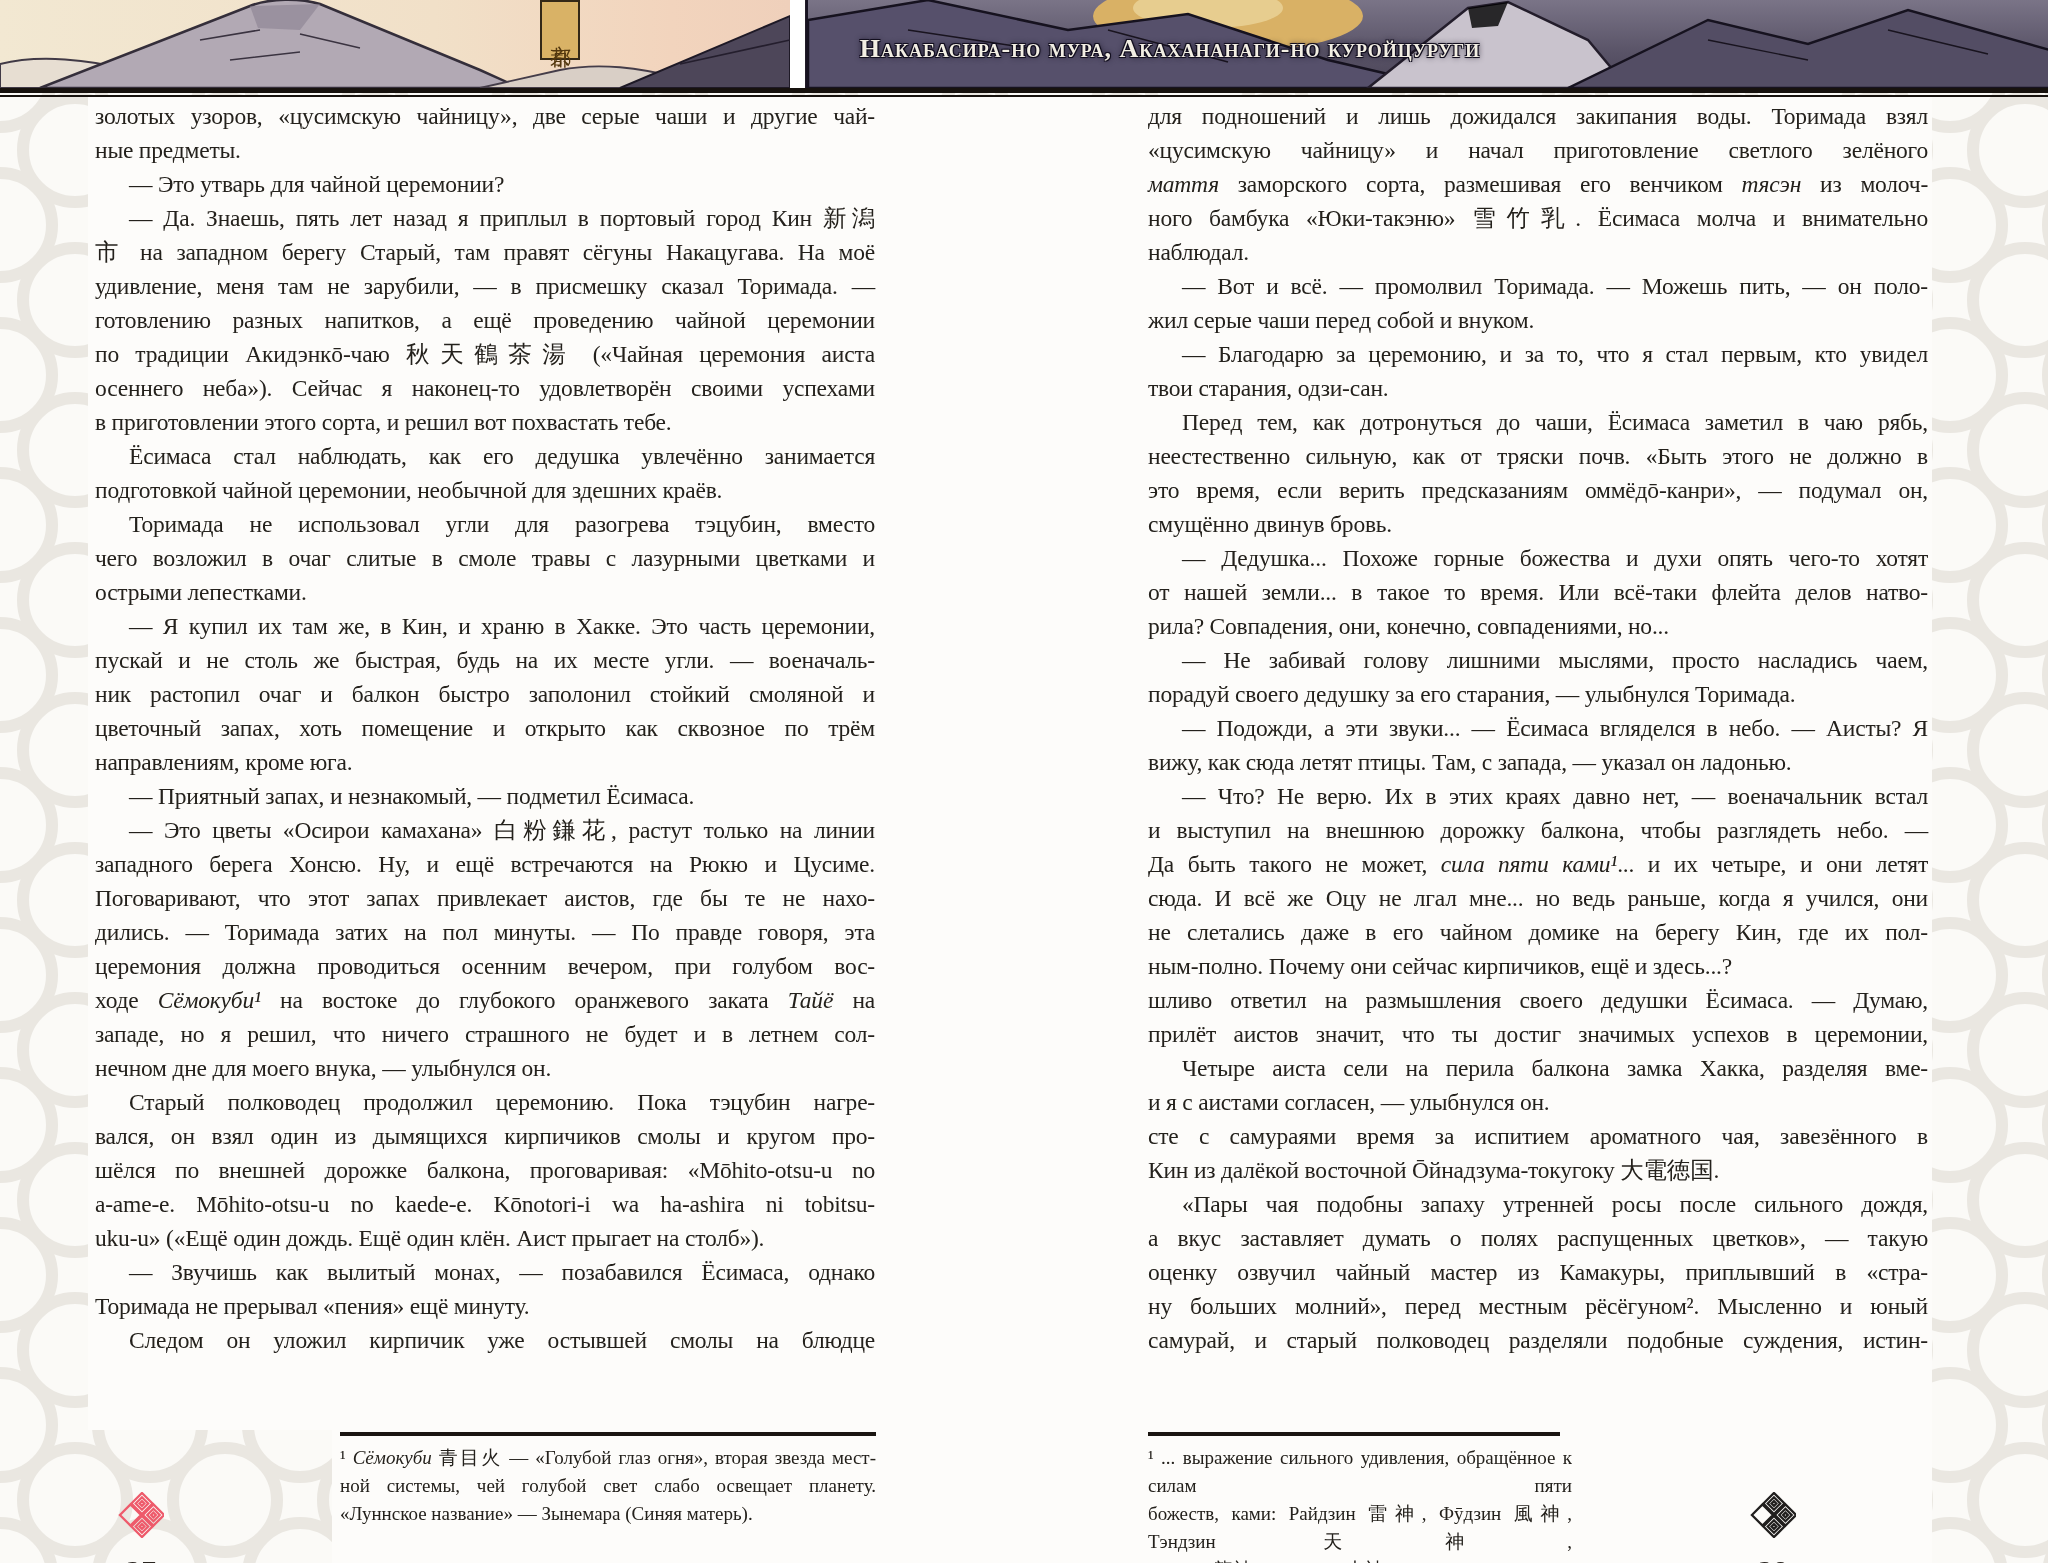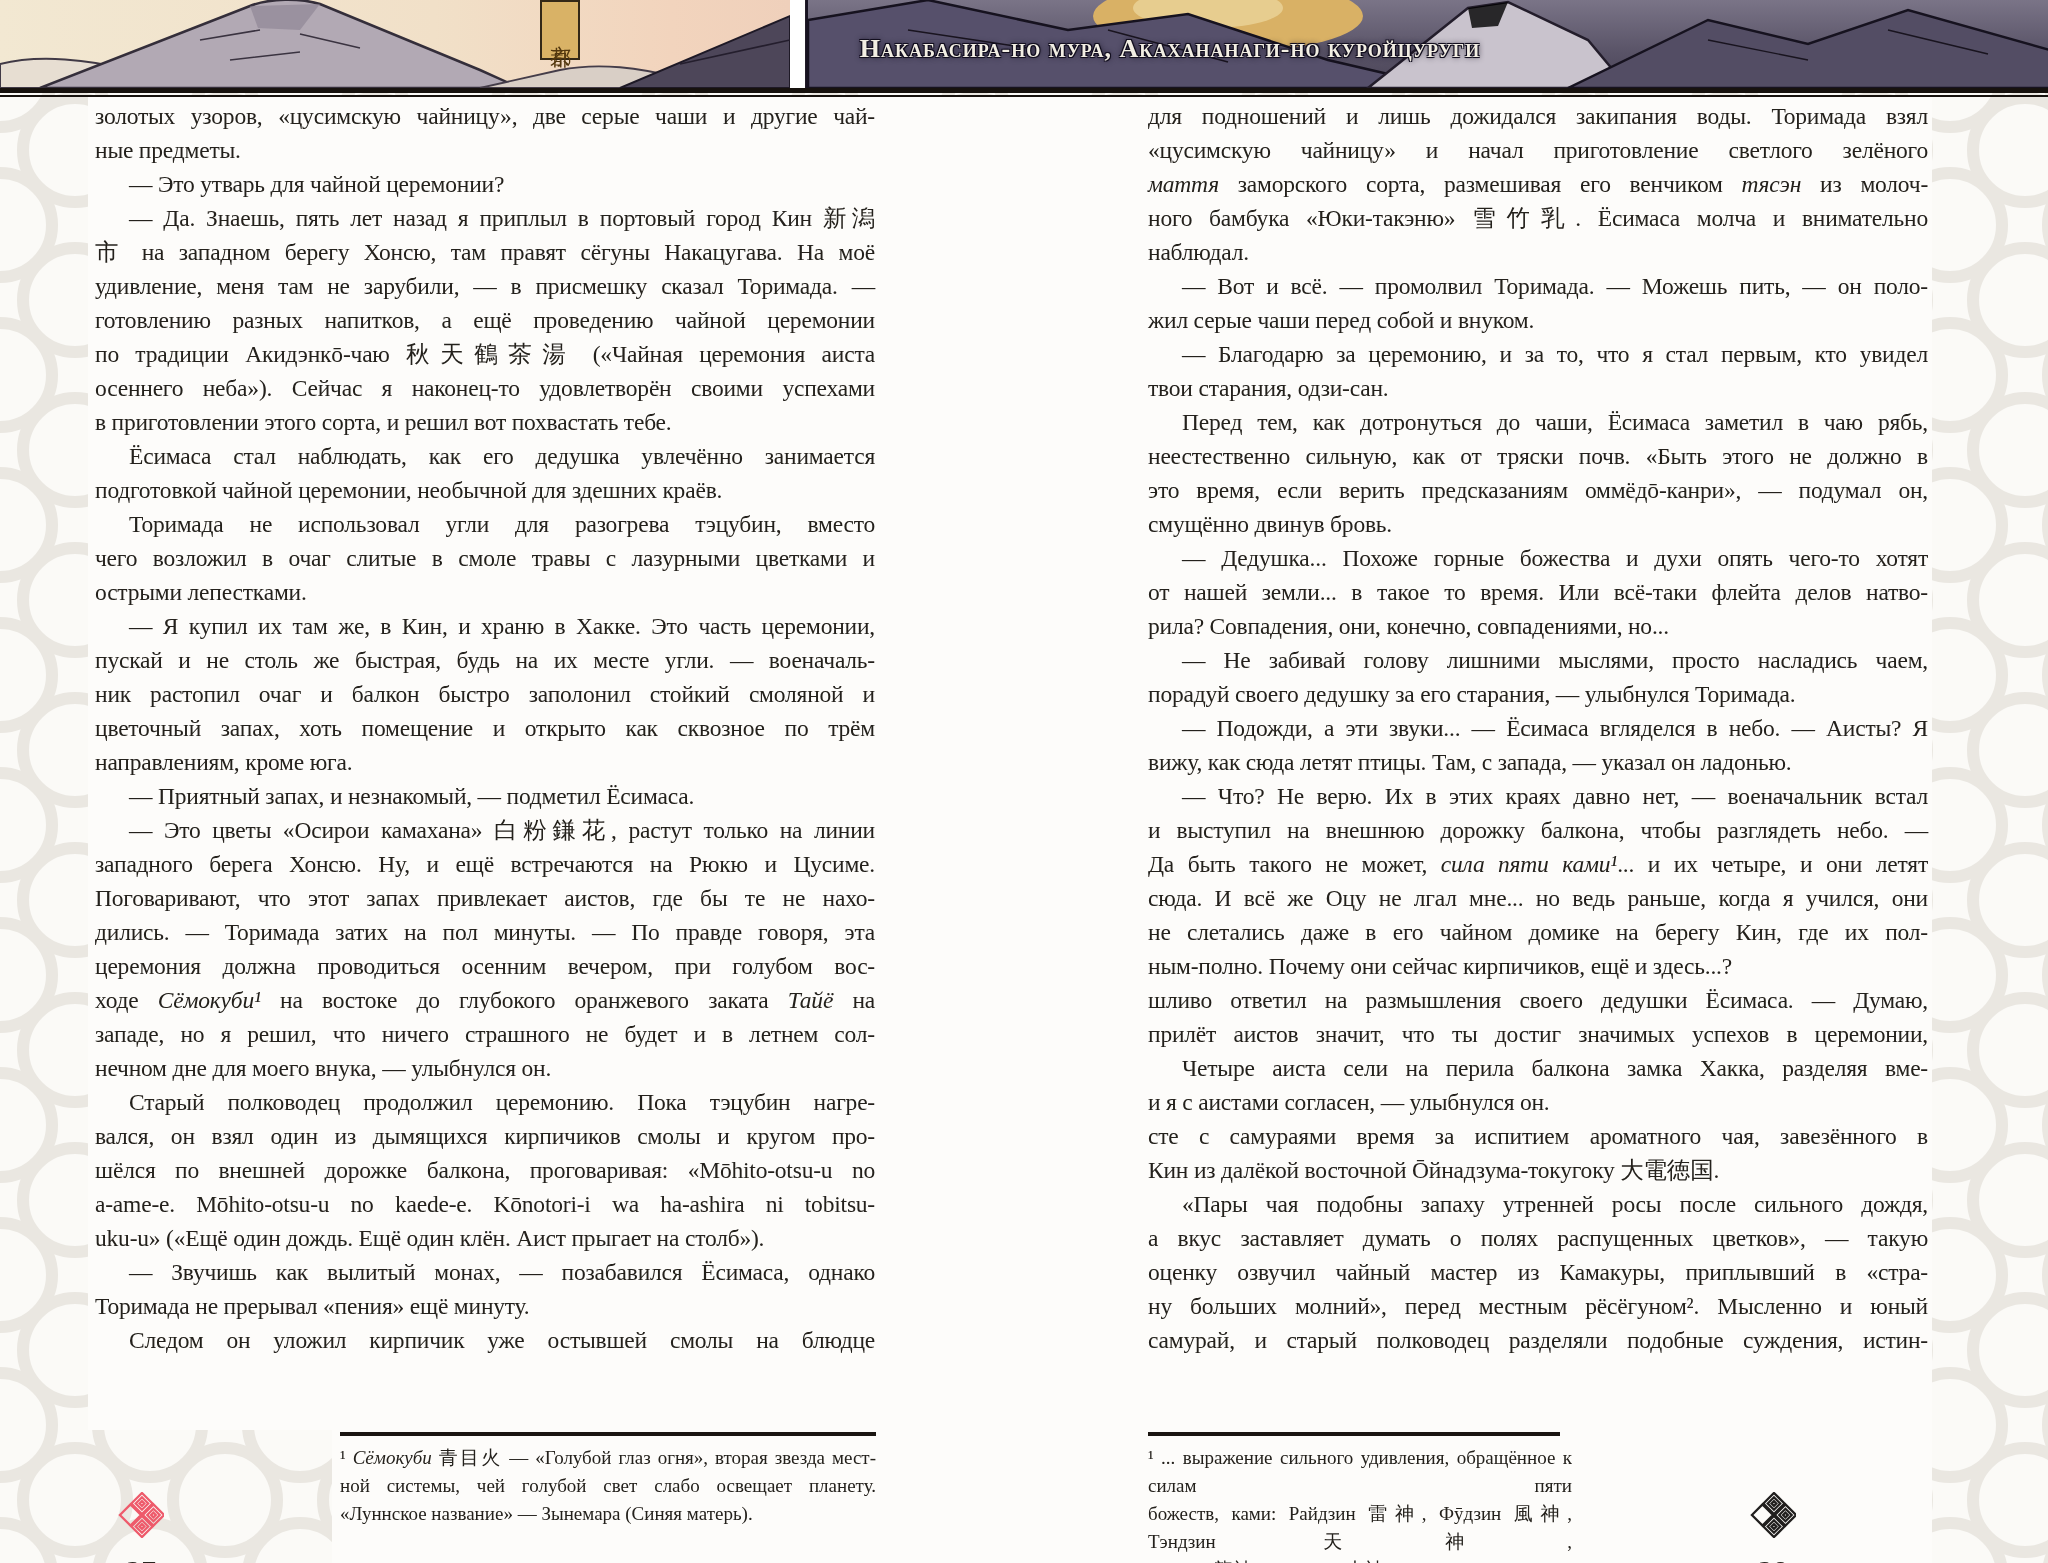--- a/index.html
+++ b/index.html
@@ -124,21 +124,21 @@
     <div id="chapter-title">Накабасира-но мура, Акахананаги-но куройцуруги</div>
     <div id="rule1"></div>
     <div id="rule2"></div>
   </div>
 
   <div class="textcol" id="col-left">
       <div class="line"><span>золотых узоров, «цусимскую чайницу», две серые чаши и другие чай-</span></div>
       <div class="line nj"><span>ные предметы.</span></div>
       <div class="line nj ind"><span>— Это утварь для чайной церемонии?</span></div>
       <div class="line ind"><span>— Да. Знаешь, пять лет назад я приплыл в портовый город Кин 新潟</span></div>
-      <div class="line"><span>市 на западном берегу Хонсю, там правят сёгуны Накацугава. На моё</span></div>
+      <div class="line"><span>市 на западном берегу Старый, там правят сёгуны Накацугава. На моё</span></div>
       <div class="line"><span>удивление, меня там не зарубили, — в присмешку сказал Торимада. —</span></div>
       <div class="line"><span>готовлению разных напитков, а ещё проведению чайной церемонии</span></div>
       <div class="line"><span>по традиции Акидэнкō-чаю 秋天鶴茶湯 («Чайная церемония аиста</span></div>
       <div class="line"><span>осеннего неба»). Сейчас я наконец-то удовлетворён своими успехами</span></div>
       <div class="line nj"><span>в приготовлении этого сорта, и решил вот похвастать тебе.</span></div>
       <div class="line ind"><span>Ёсимаса стал наблюдать, как его дедушка увлечённо занимается</span></div>
       <div class="line nj"><span>подготовкой чайной церемонии, необычной для здешних краёв.</span></div>
       <div class="line ind"><span>Торимада не использовал угли для разогрева тэцубин, вместо</span></div>
       <div class="line"><span>чего возложил в очаг слитые в смоле травы с лазурными цветками и</span></div>
       <div class="line nj"><span>острыми лепестками.</span></div>

